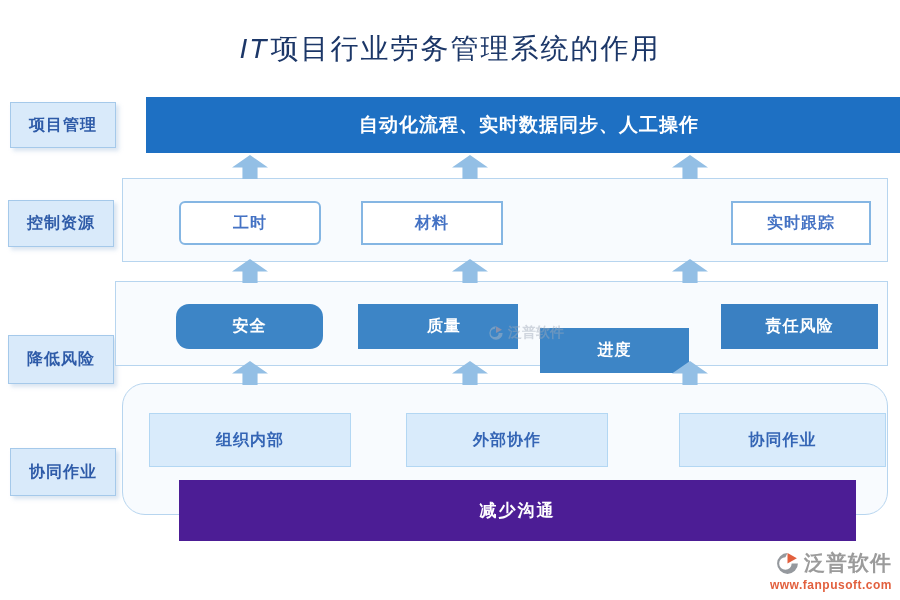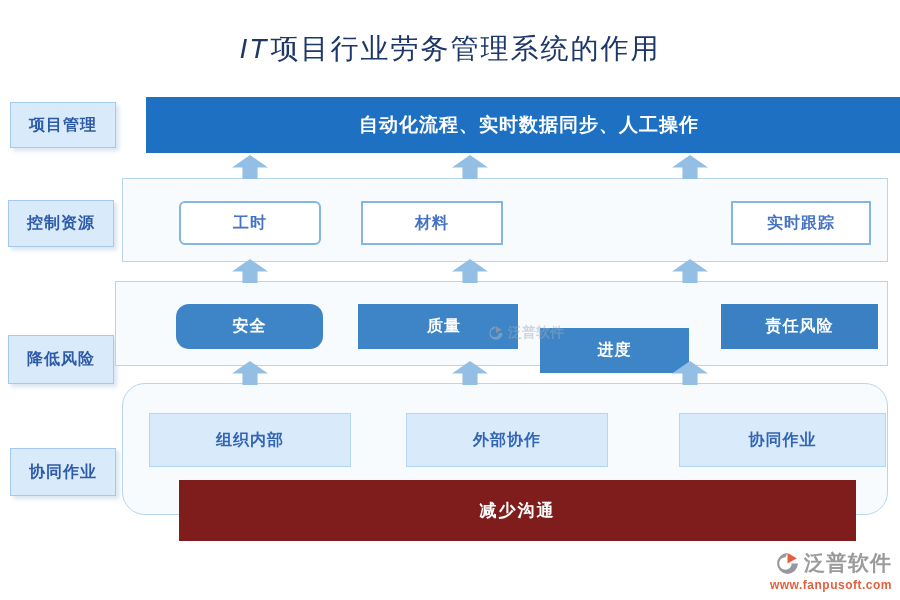--- a/index.html
+++ b/index.html
@@ -64,21 +64,21 @@
   .sb-3{left:424px;width:149px;margin-top:24px;} .sb-4{left:605px;width:157px;background:#3a80c2;}
   
   .light-box{
     position:absolute;top:29px;height:54px;background:#d9ebfb;border:1px solid #b3d7f3;
     display:flex;align-items:center;justify-content:center;box-sizing:border-box;
     color:#3465b5;font-size:16px;font-weight:bold;letter-spacing:1px;
   }
   .lb-1{left:26px;width:202px;} .lb-2{left:283px;width:202px;} .lb-3{left:556px;width:207px;}
   
   .reduce-bar{
-    position:absolute;left:56px;top:96px;width:677px;height:61px;background:#7f1d1d;
+    position:absolute;left:56px;top:96px;width:677px;height:61px;background:#4c1d95;
     display:flex;align-items:center;justify-content:center;
     color:#ffffff;font-size:17px;font-weight:bold;letter-spacing:2px;
   }
   
   .watermark{
     position:absolute;left:488px;top:324px;display:flex;align-items:center;gap:4px;
     opacity:.45;z-index:6;pointer-events:none;
   }
   .watermark .wm-text{color:#9fa9b8;font-size:14px;font-weight:bold;}
   

